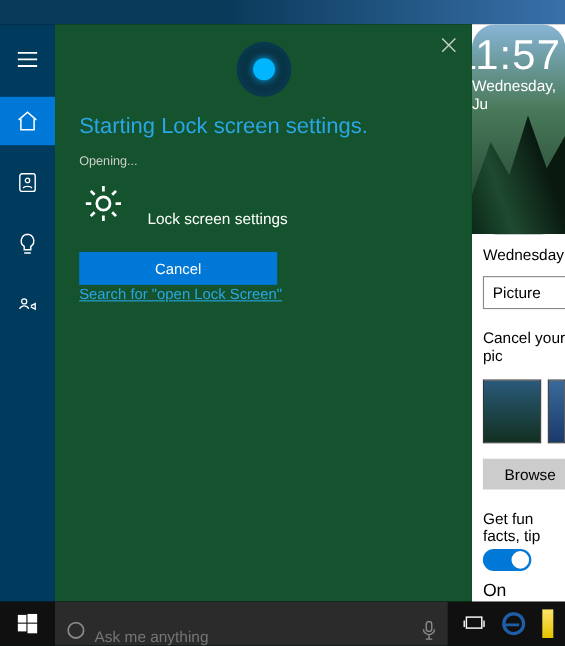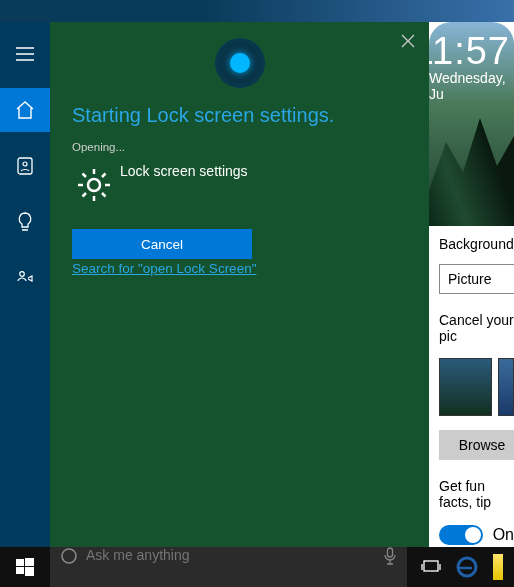--- a/index.html
+++ b/index.html
@@ -8,44 +8,44 @@
   .shell { position: absolute; top: 22px; left: 0; width: 514px; height: 525px; display: flex; }
   .sidebar { width: 50px; background: #003a5d; display: flex; flex-direction: column; align-items: center; padding-top: 10px; gap: 12px; }
   .sb-btn { width: 50px; height: 44px; display: flex; align-items: center; justify-content: center; color: #fff; cursor: pointer; }
   .sb-btn.active { background: #0078d7; }
   .cortana-panel { width: 379px; background: #14532d; color: #fff; position: relative; padding: 16px 22px 0 22px; }
   .close-x { position: absolute; top: 12px; right: 14px; color: #ccc; cursor: pointer; }
   .halo { width: 50px; height: 50px; border-radius: 50%; background: radial-gradient(circle, #0a2a3a 30%, #08394e 70%); display: flex; align-items: center; justify-content: center; margin: 0 auto 16px auto; }
   .halo-inner { width: 20px; height: 20px; border-radius: 50%; background: #00b7ff; box-shadow: 0 0 8px #00b7ff; }
   .headline { color: #2aa6e6; font-size: 20px; font-weight: 400; margin-bottom: 14px; }
   .opening { color: #cfcfcf; font-size: 11.5px; margin-bottom: 10px; }
-  .row { display: flex; align-items: flex-start; gap: 4px; margin-bottom: 22px; }
+  .row { display: flex; align-items: flex-end; gap: 18px; margin-bottom: 22px; }
   .gear { width: 44px; height: 44px; display:flex; align-items:center; justify-content:center; }
   .item-label { font-size: 14px; color: #fff; }
   .cancel-btn { width: 180px; height: 30px; background: #0078d7; color: #fff; border: none; font-size: 13.5px; display:flex; align-items:center; justify-content:center; cursor:pointer; }
   .search-link { color: #2aa6e6; font-size: 13.5px; text-decoration: underline; cursor: pointer; display:inline-block; }
   .settings-pane { flex: 1; background: #fff; color: #000; display:flex; flex-direction:column; overflow:hidden; }
   .preview { height: 204px; background: linear-gradient(180deg, #88b5d6 0%, #4a7a5a 40%, #1a3a2a 100%); position: relative; color:#fff; display:flex; flex-direction:column; align-items:flex-end; padding: 8px 4px 0 0; border-radius: 22px;}
   .preview .mtn { position:absolute; bottom:0; left:0; width:100%; height:120px; background: linear-gradient(70deg, #0a2818 0%, #1f4a30 30%, #091910 70%); clip-path: polygon(0 70%, 20% 30%, 40% 55%, 60% 10%, 80% 50%, 100% 25%, 100% 100%, 0 100%); }
   .preview-time { font-size: 38px; font-weight: 300; letter-spacing:1px; z-index:2; }
   .preview-date { font-size: 14px; z-index:2; margin-top:-3px;}
   .sect { padding: 10px 0 0 10px; font-size: 14px; }
   .field-label { color:#000; margin-bottom:6px; display:block; font-size:14px;}
   .select { border:1.5px solid #888; height:30px; width: 96px; display:flex; align-items:center; padding:0 8px; font-size:14px; margin-bottom:18px;margin-top:12px;}
   .thumbs { display:flex; gap:6px; padding-left:10px; margin-top:8px; margin-bottom:14px;}
   .thumb { width:62px; height:58px; background: linear-gradient(180deg,#2a5a7a 0%, #123020 100%); border:1px solid #333; }
   .thumb.t2{ width:18px; background: linear-gradient(180deg,#3a6a9a,#1a3a6a);}
   .browse { margin-left:10px; width:86px; height:30px; background:#ccc; border:none; font-size:14px; cursor:pointer; }
   .funfacts { margin:18px 0 0 10px; font-size:14px; }
-  .toggle { margin:15px 0 0 10px; display:flex; align-items:center; gap:10px;}
+  .toggle { margin:4px 0 0 10px; display:flex; gap:10px;flex-direction:column;}
   .switch { width:44px; height:20px; border-radius:10px; background:#0078d7; position:relative;}
   .switch::after{content:""; position:absolute; right:2px; top:2px; width:16px; height:16px; border-radius:50%; background:#fff;}
   .taskbar { position:absolute; bottom:0; left:0; width:514px; height:40px; background:#101010; display:flex; align-items:center; }
   .start { width:50px; height:40px; display:flex; align-items:center; justify-content:center; cursor:pointer;}
-  .searchbox { flex:0 0 357px; height:40px; background:#2b2b2b; display:flex; align-items:flex-start; padding:0 10px; gap:8px;}
+  .searchbox { flex:0 0 357px; height:40px; background:#2b2b2b; display:flex; align-items:flex-end; padding:0 10px; gap:8px;}
   .searchbox input { flex:1; background:transparent; border:none; color:#ccc; font-size:14px; outline:none;}
   .mic { color:#888; cursor:pointer;}
   .tray { flex:1; display:flex; align-items:center; gap:8px; padding-left:10px;}
   .tray .tv, .tray .edge { width:28px; height:28px; display:flex; align-items:center; justify-content:center; color:#fff; cursor:pointer;}
   .edge svg circle { stroke:#1e5fa8; }
   .tiny-yellow{ width:10px; height:26px; background:linear-gradient(#ffe46b,#e6c200); margin-left:4px;}
 </style>
 </head>
 <body>
 
@@ -110,21 +110,21 @@
     <a class="search-link">Search for "open Lock Screen"</a>
   </div>
 
   <div class="settings-pane">
     <div class="preview">
       <div class="mtn"></div>
       <div class="preview-time">11:57</div>
       <div class="preview-date">Wednesday, Ju</div>
     </div>
     <div class="sect">
-      <span class="field-label">Background</span>
+      <span class="field-label">Wednesday</span>
       <div class="select">
         <span>Picture</span>
       </div>
       <span class="field-label">Cancel your pic</span>
     </div>
     <div class="thumbs">
       <div class="thumb"></div>
       <div class="thumb t2"></div>
     </div>
     <button class="browse">Browse</button>

